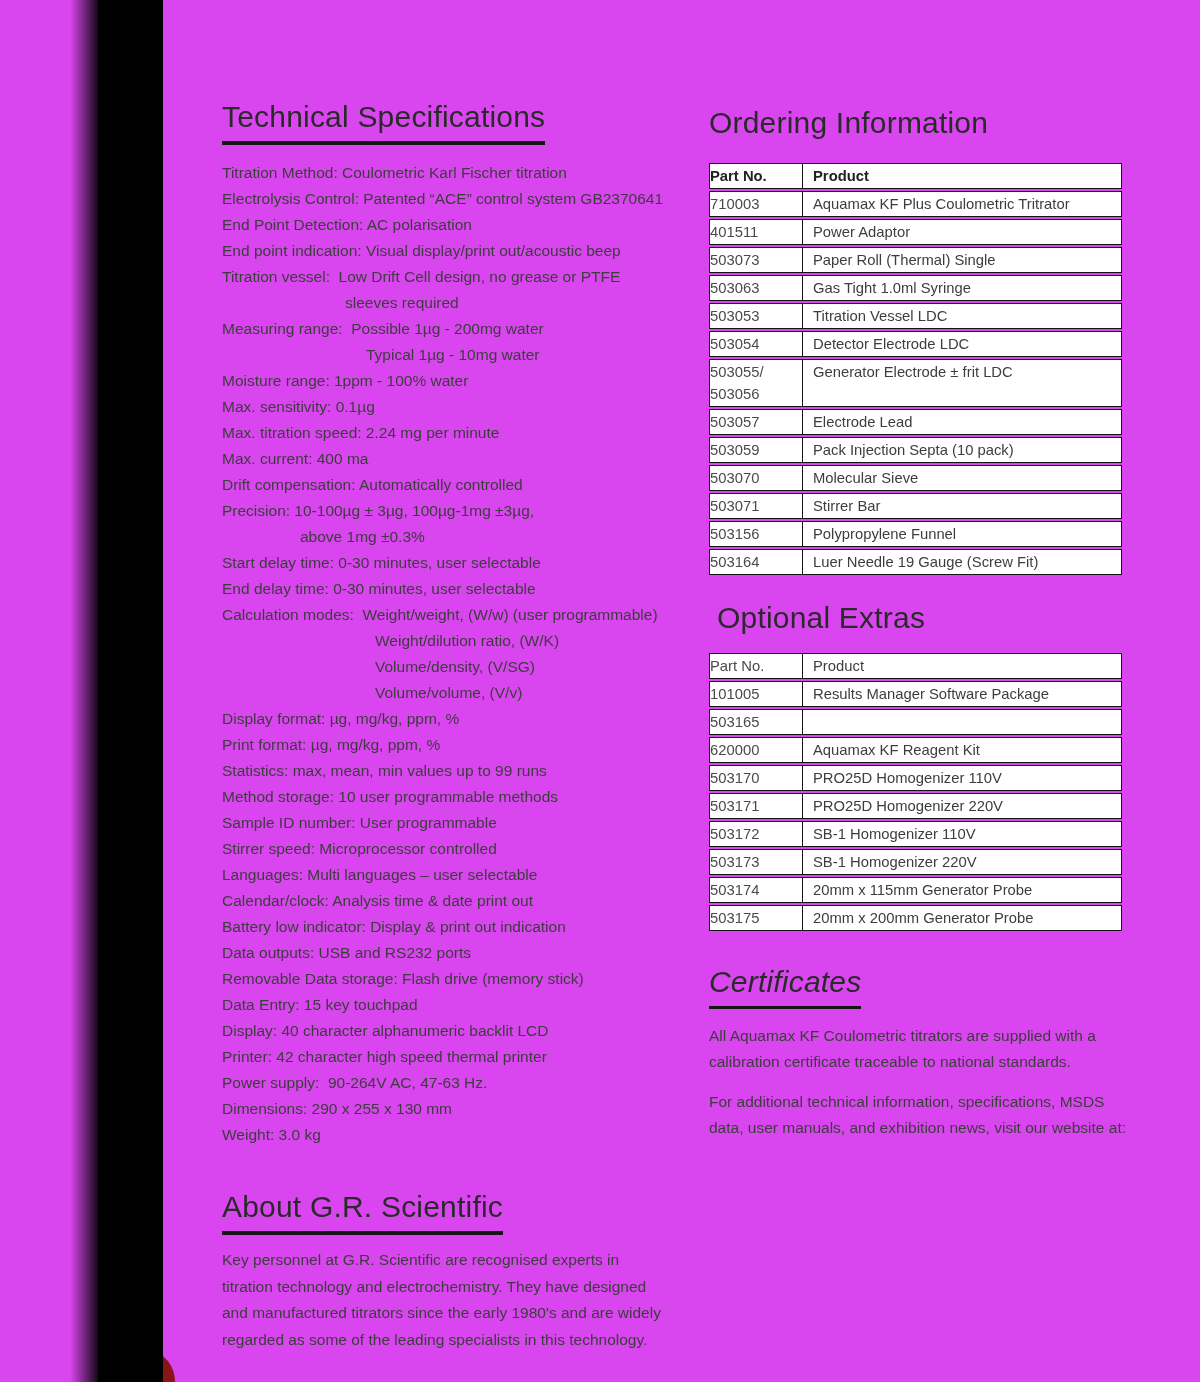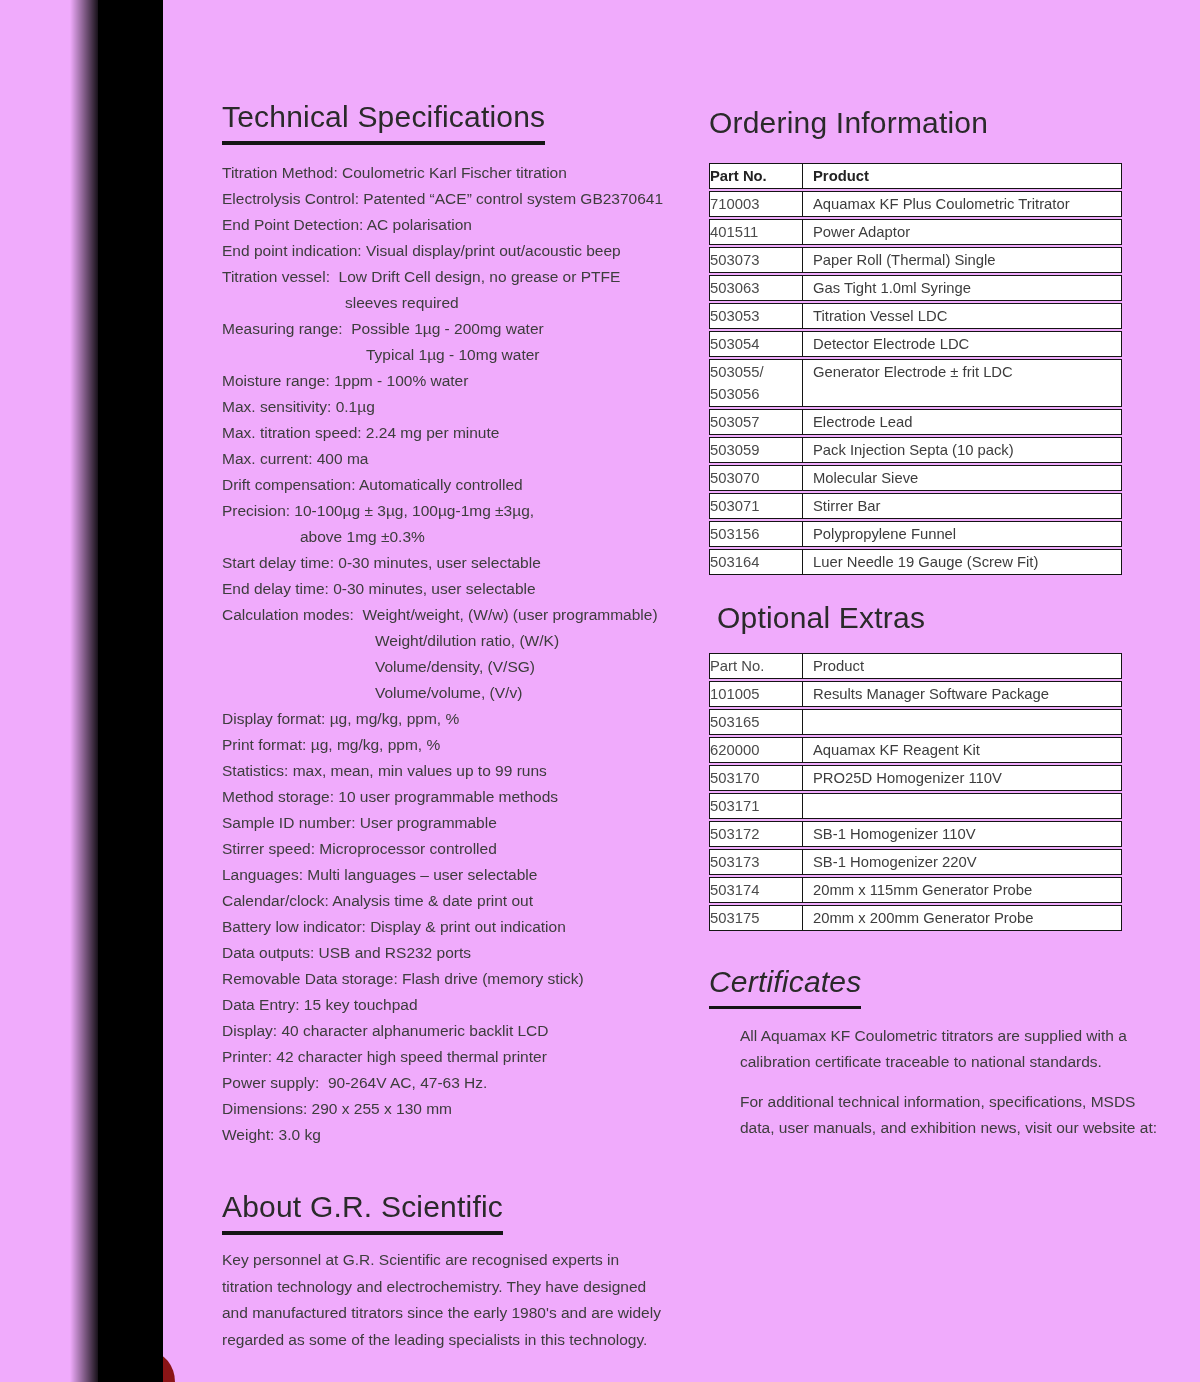--- a/index.html
+++ b/index.html
@@ -1,17 +1,17 @@
 <!DOCTYPE html>
 <html><head>
 <meta charset="utf-8">
 <style>
   html,body{margin:0;padding:0;background:#ffffff;}
   .page{
-    position:relative;width:1200px;height:1382px;background:#f0abfc;
+    position:relative;width:1200px;height:1382px;background:#d946ef;
     font-family:"Liberation Sans", sans-serif;color:#3d3d3d;overflow:hidden;
   }
   
   .edge-shadow{position:absolute;left:70px;top:0;width:28px;height:1382px;
     background:linear-gradient(to right, rgba(0,0,0,0), rgba(0,0,0,0.9));z-index:1;}
   .red-accent{position:absolute;left:150px;top:1352px;width:25px;height:30px;
     background:#8a1416;border-top-right-radius:100% 100%;z-index:2;}
   .edge-bar{position:absolute;left:98px;top:0;width:65px;height:1382px;background:#000;z-index:3;}
 
   
@@ -41,21 +41,21 @@
   .trow{display:flex;border:1.5px solid #141414;margin-bottom:2px;background:#fff;}
   .tc-part{flex:0 0 92px;width:92px;border-right:1.5px solid #141414;text-align:left;
     line-height:22px;font-size:14.8px;color:#4a4a4a;white-space:pre-line;padding:1px 0;}
   .tc-prod{flex:1;padding:1px 0 1px 10px;line-height:22px;font-size:14.8px;color:#3d3d3d;}
   .ordering-table .thead .tc-part,.ordering-table .thead .tc-prod{font-weight:bold;color:#222;}
   .em-i{}
 
   .h-ordering{margin:6px 0 23px 0;}
   .h-extras{margin:26px 0 18px 8px;}
   .h-certs{margin:34px 0 0 0;}
-  .cert-p{margin-top:14px;font-size:15.5px;line-height:26px;white-space:pre;color:#3d3d3d;margin-left:31px;}
+  .cert-p{margin-top:14px;font-size:15.5px;line-height:26px;white-space:pre;color:#3d3d3d;}
 </style>
 </head>
 <body>
 
 <div class="page">
 
   <div class="edge-shadow"></div>
   <div class="red-accent"></div>
   <div class="edge-bar"></div>
 
@@ -189,20 +189,21 @@
         <div class="trow">
           <div class="tc-part">620000</div>
           <div class="tc-prod">Aquamax KF Reagent Kit</div>
         </div>
         <div class="trow">
           <div class="tc-part">503170</div>
           <div class="tc-prod">PRO25D Homogenizer 110V</div>
         </div>
         <div class="trow">
           <div class="tc-part">503171</div>
+          <div class="tc-prod">PRO25D Homogenizer 220V</div>
         </div>
         <div class="trow">
           <div class="tc-part">503172</div>
           <div class="tc-prod">SB-1 Homogenizer 110V</div>
         </div>
         <div class="trow">
           <div class="tc-part">503173</div>
           <div class="tc-prod">SB-1 Homogenizer 220V</div>
         </div>
         <div class="trow">

